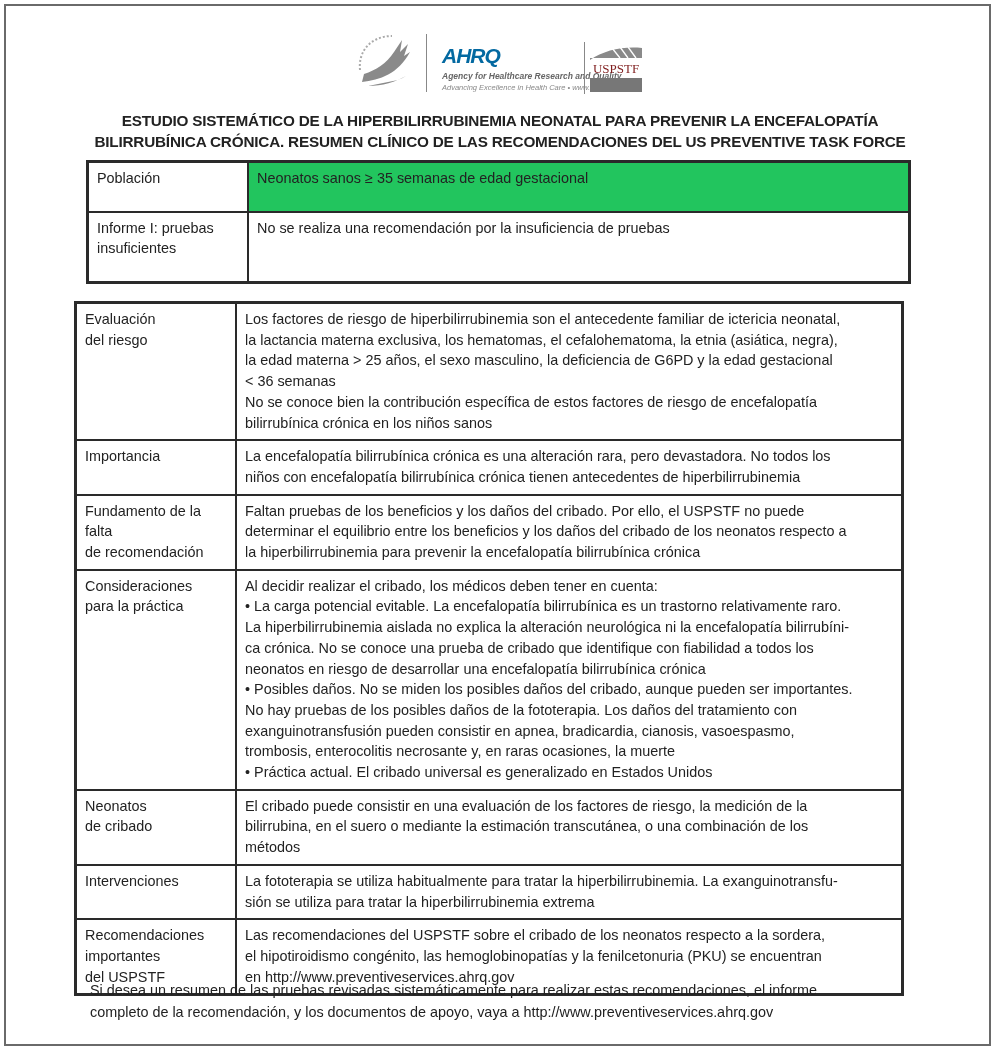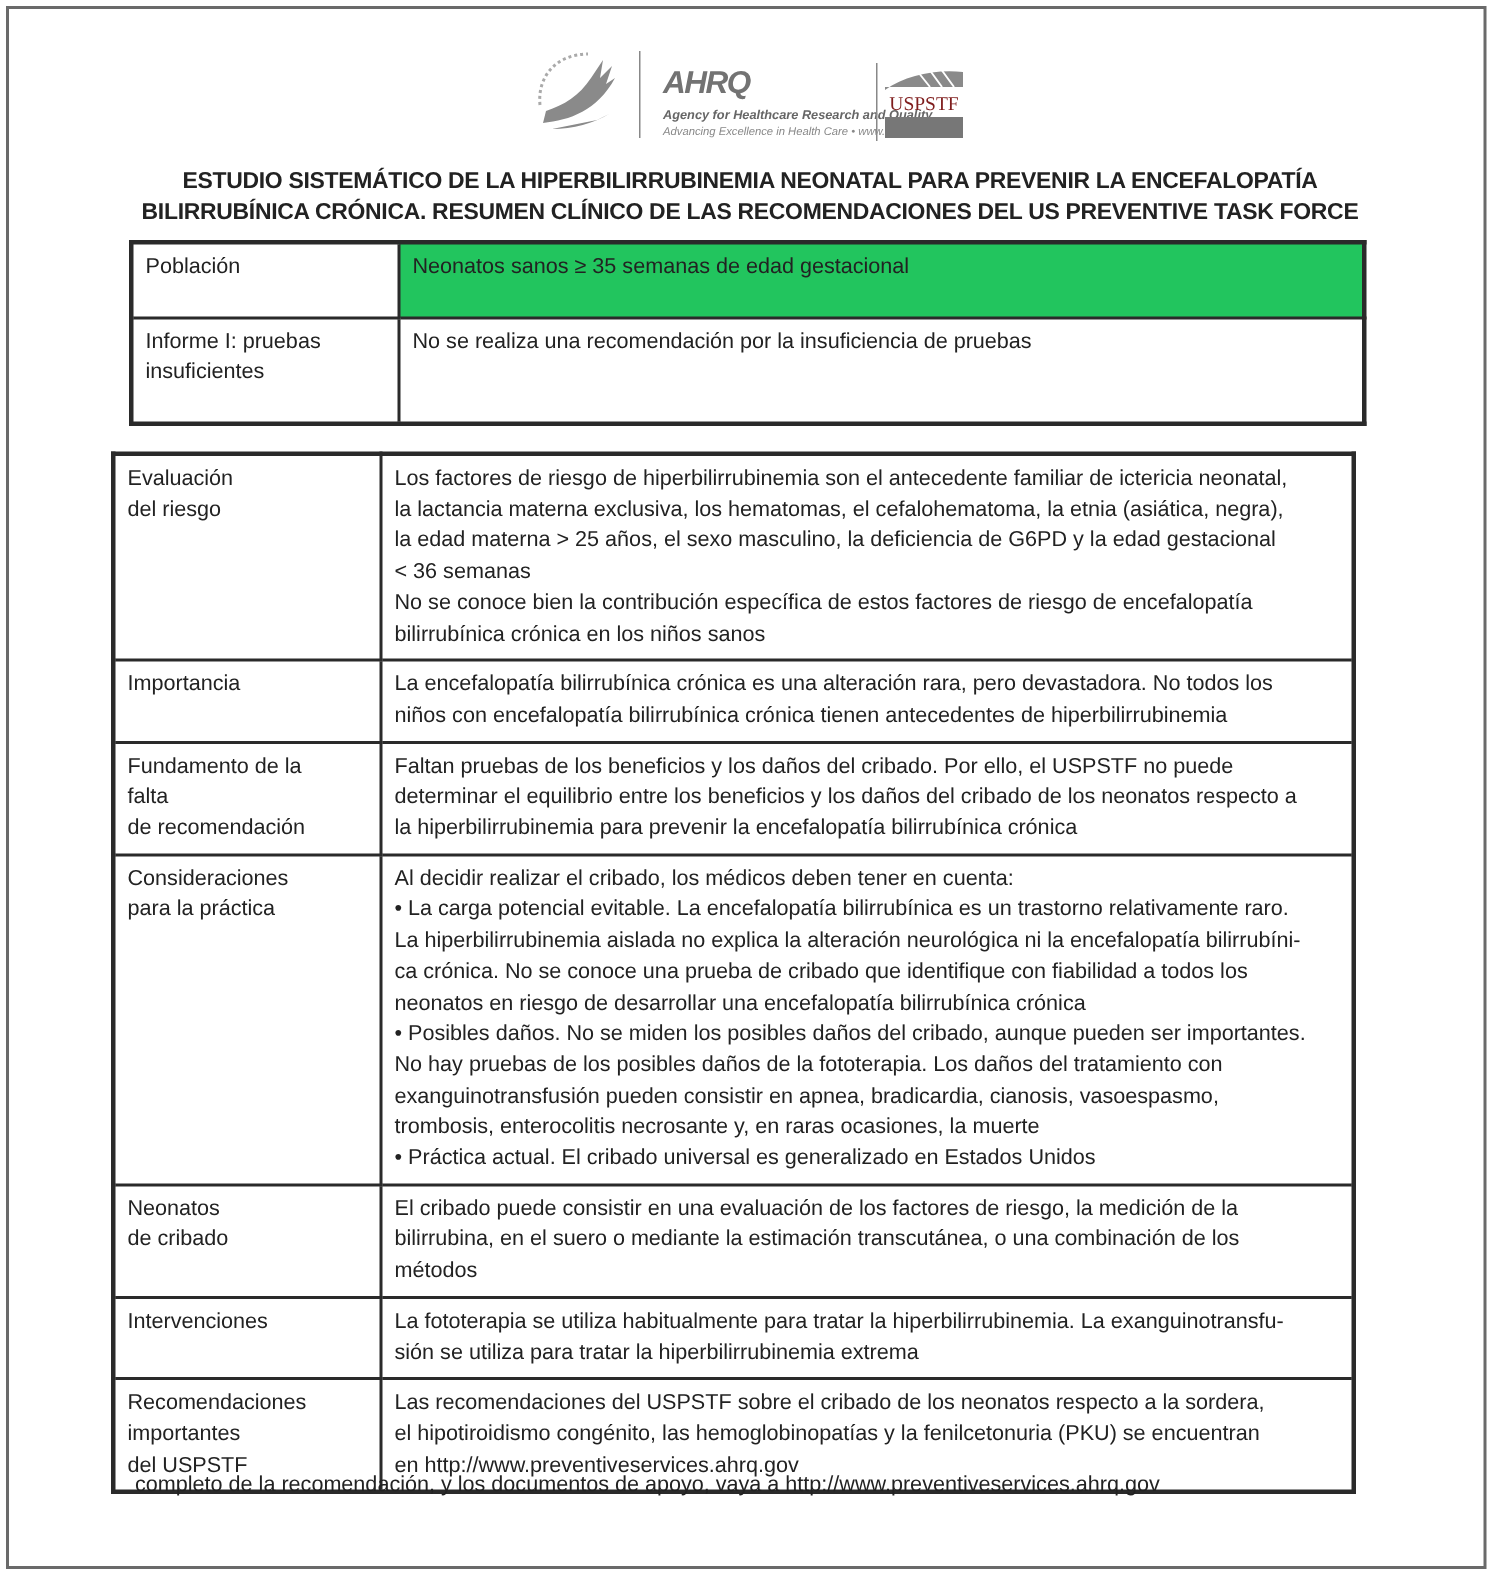--- a/index.html
+++ b/index.html
@@ -4,34 +4,34 @@
 <style>
   html, body { margin:0; padding:0; background:#ffffff; }
   body { width:1000px; height:1055px; position:relative; overflow:hidden;
          font-family:"Liberation Sans", sans-serif; color:#222; }
   .frame { position:absolute; left:4px; top:4px; width:987px; height:1042px;
            border:2px solid #6a6a6a; box-sizing:border-box; }
   .logos { position:absolute; left:352px; top:28px; width:300px; height:70px; }
   .hhs { position:absolute; left:0; top:2px; width:66px; height:64px; }
   .vsep { position:absolute; width:1px; background:#888; }
   .ahrq-mark { position:absolute; left:90px; top:16px; font-weight:bold; font-style:italic;
-               font-size:21px; color:#737373; letter-spacing:-1px; }
+               font-size:21px; color:#0369a1; letter-spacing:-1px; }
   .ahrq-name { position:absolute; left:90px; top:43px; font-size:8.5px; font-style:italic;
                font-weight:bold; color:#666; white-space:nowrap; }
   .ahrq-tag { position:absolute; left:90px; top:55px; font-size:7.5px; font-style:italic;
               color:#888; white-space:nowrap; }
   .usp-box { position:absolute; left:238px; top:18px; width:52px; height:46px; }
   .usp-txt { position:absolute; left:238px; top:33px; width:52px; text-align:center;
              font-family:"Liberation Serif", serif; font-size:13px; color:#7f1d1d; }
   .usp-bar { position:absolute; left:238px; top:50px; width:52px; height:14px; background:#777; }
   .title { position:absolute; left:90px; top:110px; width:820px; text-align:center;
            font-size:15.3px; line-height:21px; color:#222; letter-spacing:-0.2px;font-weight:bold; }
   table { position:absolute; border-collapse:collapse; border:3px solid #2a2a2a;
           font-size:14.4px; line-height:20.7px; color:#222; }
-  td { border:2px solid #2a2a2a; vertical-align:top; padding:5px 26px 6px 8px; }
+  td { border:2px solid #2a2a2a; vertical-align:top; padding:5px 8px 6px 8px; }
   td.lab { width:142px; }
   td.gray { background:#22c55e; }
   .t1 { left:86px; top:160px; width:825px; }
   .t2 { left:74px; top:301px; width:830px; }
   .footer { position:absolute; left:90px; top:980px; width:820px; font-size:14.4px;
             line-height:21.5px; color:#222; }
 </style>
 </head>
 <body>
 
@@ -160,14 +160,15 @@
     <td>
       <div>Las recomendaciones del USPSTF sobre el cribado de los neonatos respecto a la sordera,</div>
       <div>el hipotiroidismo congénito, las hemoglobinopatías y la fenilcetonuria (PKU) se encuentran</div>
       <div>en http://www.preventiveservices.ahrq.gov</div>
     </td>
   </tr>
 </tbody>
   </table>
 
 <div class="footer">
+  <div>Si desea un resumen de las pruebas revisadas sistemáticamente para realizar estas recomendaciones, el informe</div>
   <div>completo de la recomendación, y los documentos de apoyo, vaya a http://www.preventiveservices.ahrq.gov</div>
 </div>
 
 </body></html>

